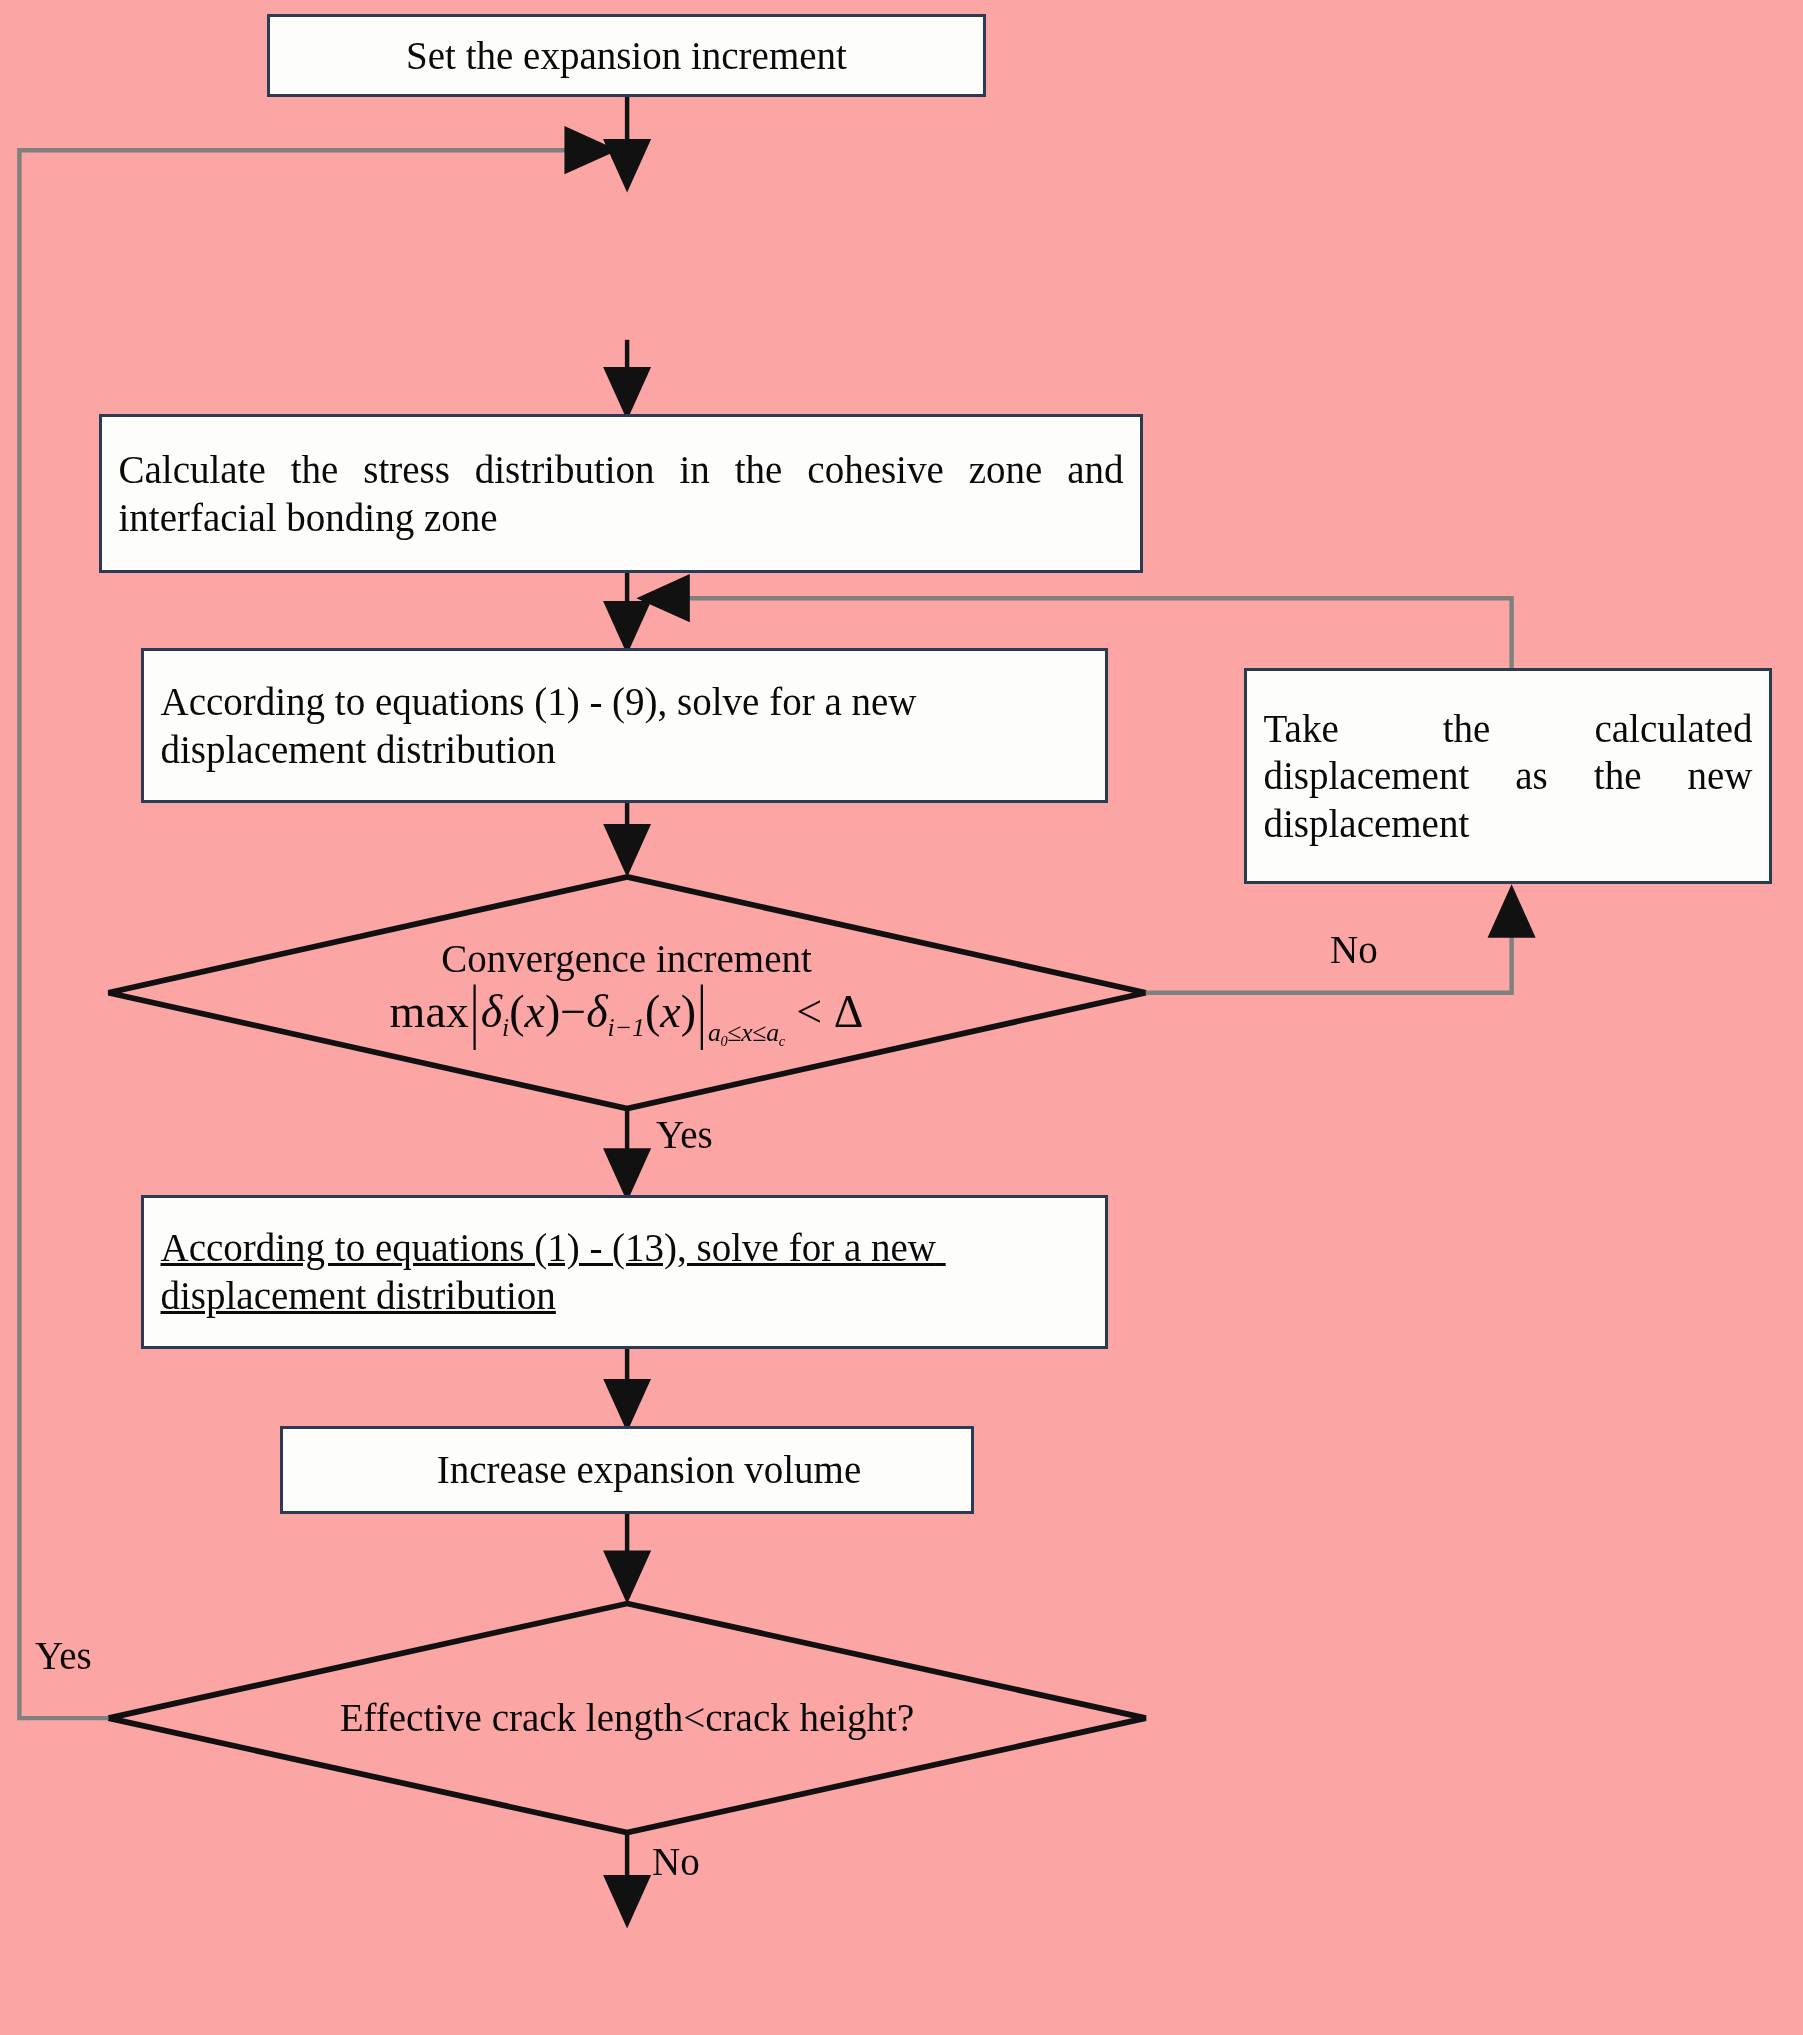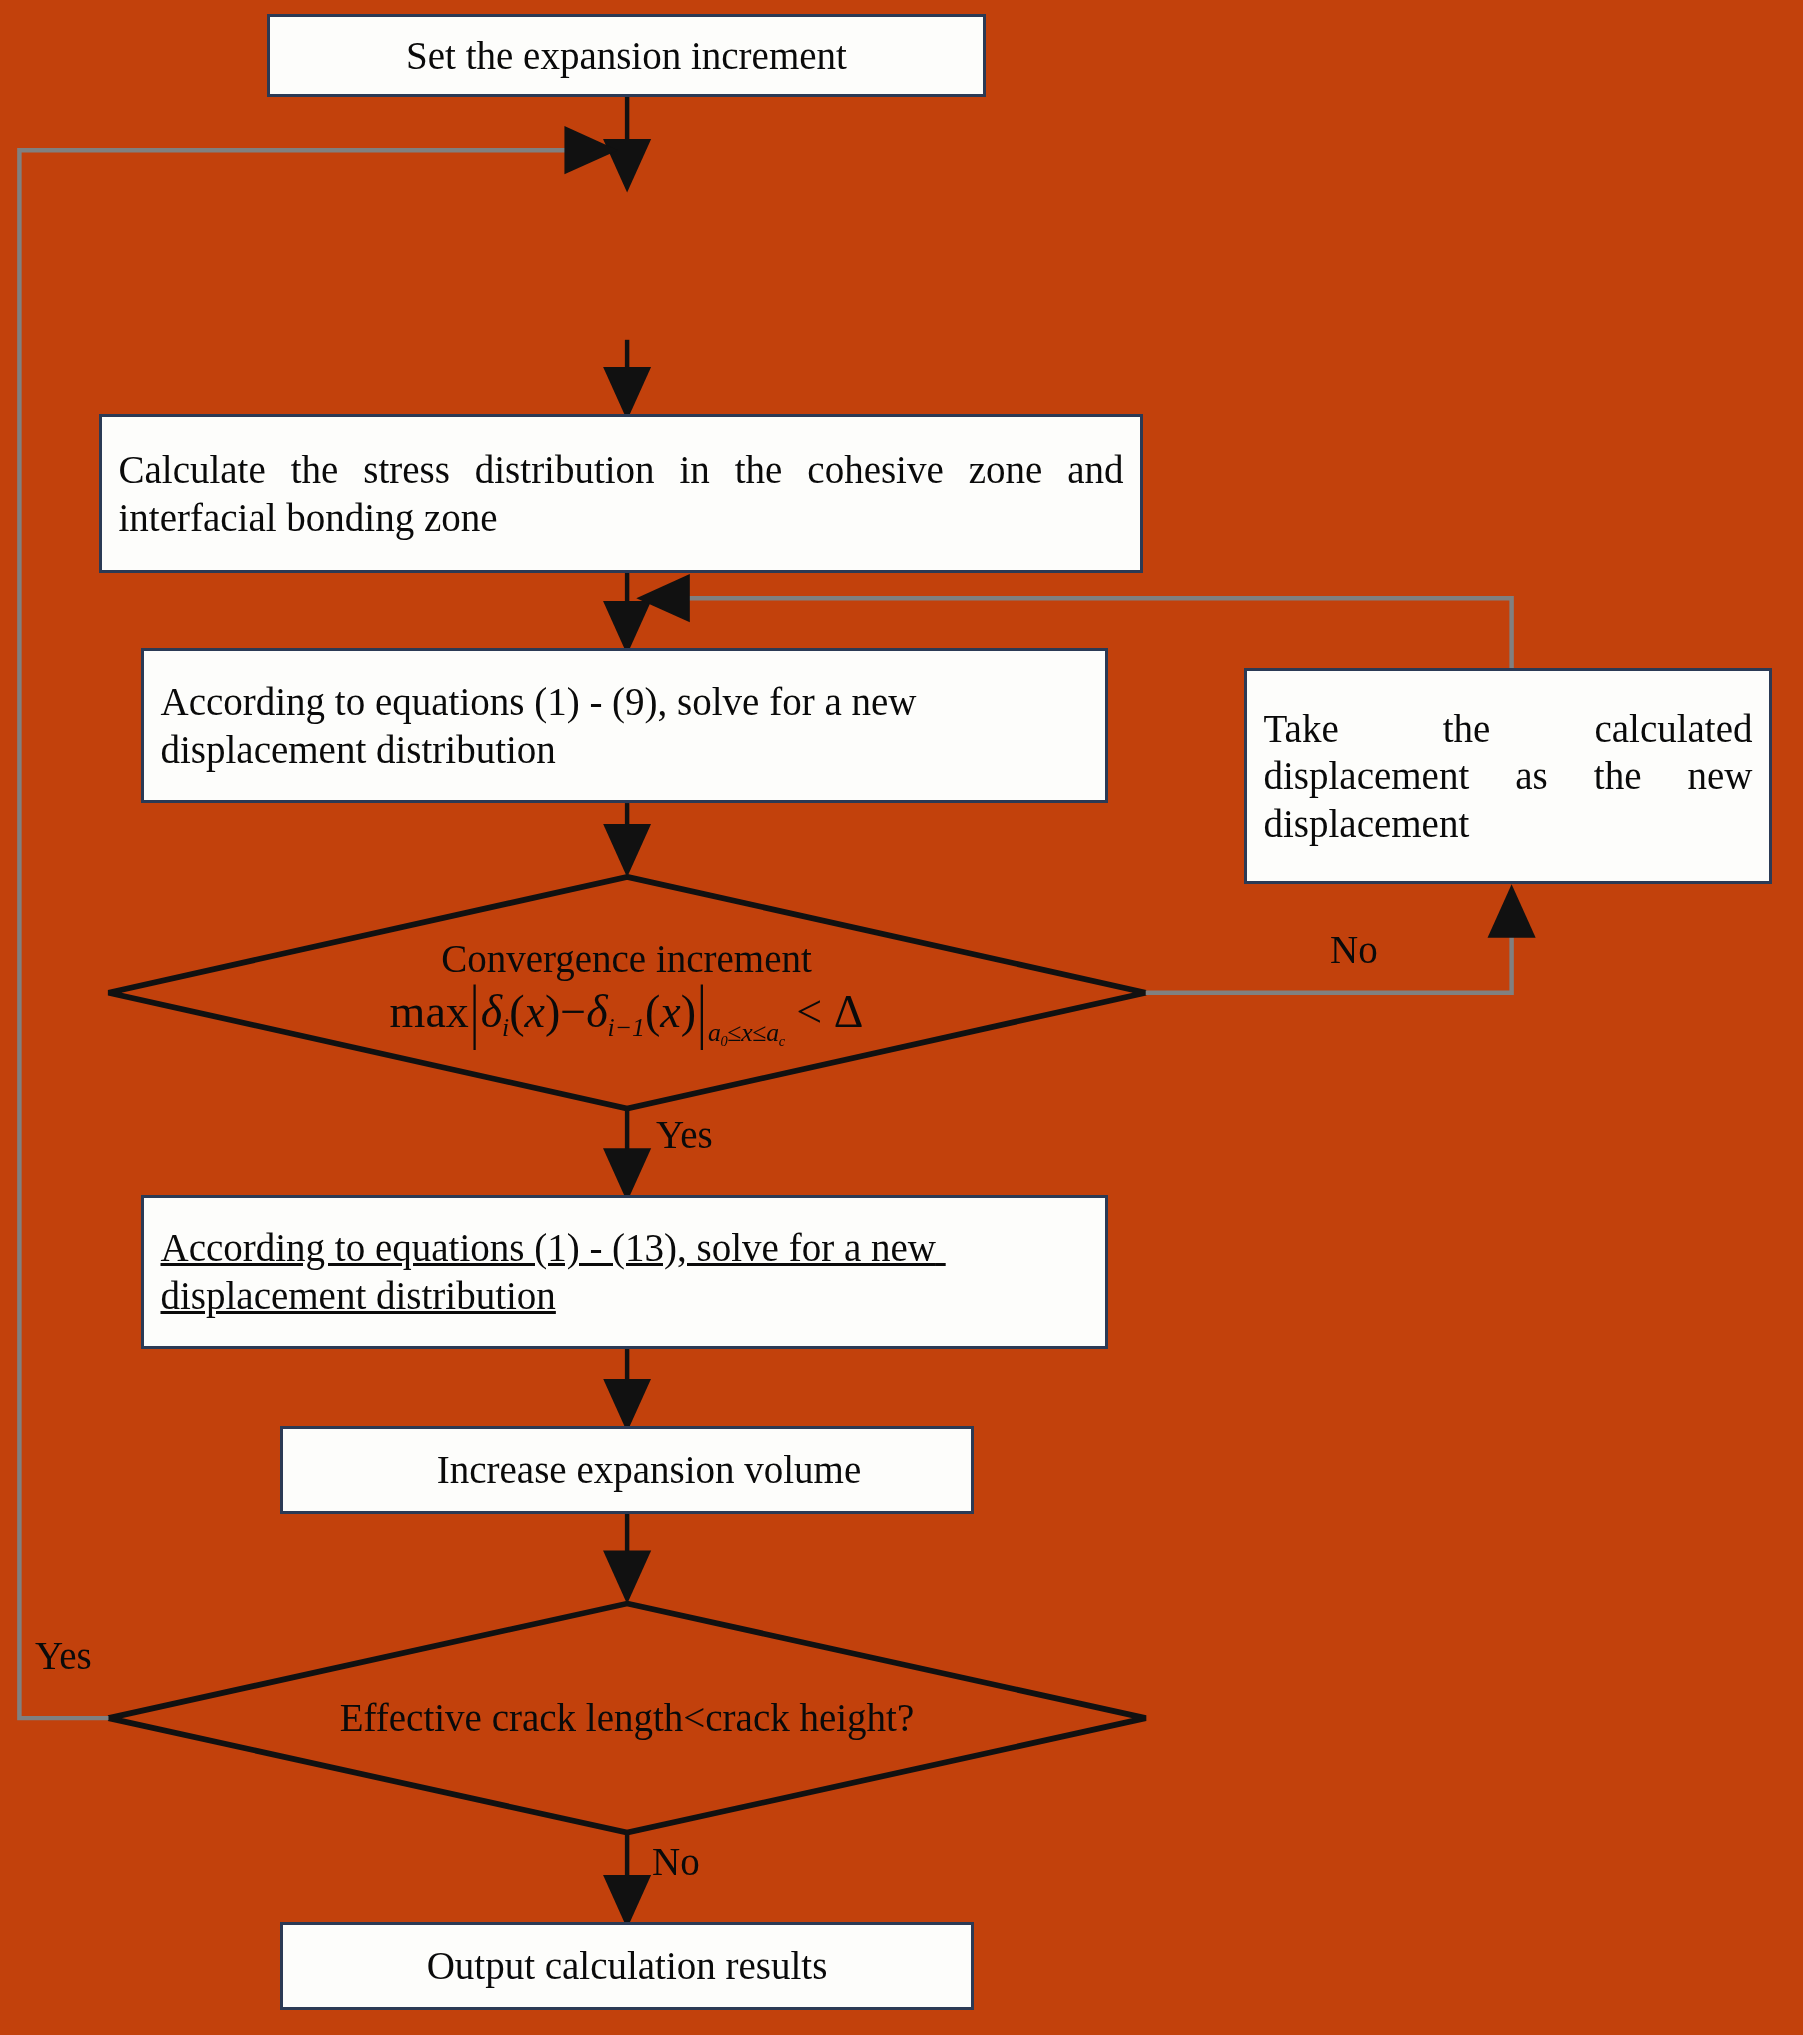--- a/index.html
+++ b/index.html
@@ -7,21 +7,21 @@
     padding: 0;
     background: #ffffff;
   }
   body {
     font-family: "Liberation Serif", "DejaVu Serif", serif;
   }
   #chart-root {
     position: relative;
     width: 1804px;
     height: 2035px;
-    background: #c2410c;
+    background: #fca5a5;
     overflow: hidden;
   }
   #flow-svg {
     position: absolute;
     inset: 0;
     width: 1804px;
     height: 2035px;
     display: block;
   }
   .node-box {
@@ -155,23 +155,20 @@
   </div>
 
   <div class="node-box" style="left:141px; top:1195px; width:967px; height:154px;text-decoration:underline;">
     <div class="node-text align-left">According to equations (1) - (13), solve for a new displacement distribution</div>
   </div>
 
   <div class="node-box" style="left:280px; top:1426px; width:694px; height:88px;padding-left:44px;">
     <div class="node-text align-center">Increase expansion volume</div>
   </div>
 
-  <div class="node-box" style="left:280px; top:1922px; width:694px; height:88px;">
-    <div class="node-text align-center">Output calculation results</div>
-  </div>
 
   <div class="diamond-label" style="left:235px; top:910px; width:783px; height:159px;">
     <div class="diamond-line1">Convergence increment</div>
     <div class="formula">max<span class="vbar">|</span><i>δ<sub>i</sub></i>(<i>x</i>)−<i>δ<sub>i−1</sub></i>(<i>x</i>)<span class="vbar">|</span><span class="constraint">a<sub>0</sub>≤x≤a<sub>c</sub></span>&nbsp;&lt;&nbsp;Δ</div>
   </div>
 
   <div class="diamond-label" style="left:159px; top:1680px; width:936px; height:76px;">
     <div class="diamond-line1">Effective crack length&lt;crack height?</div>
   </div>
 

